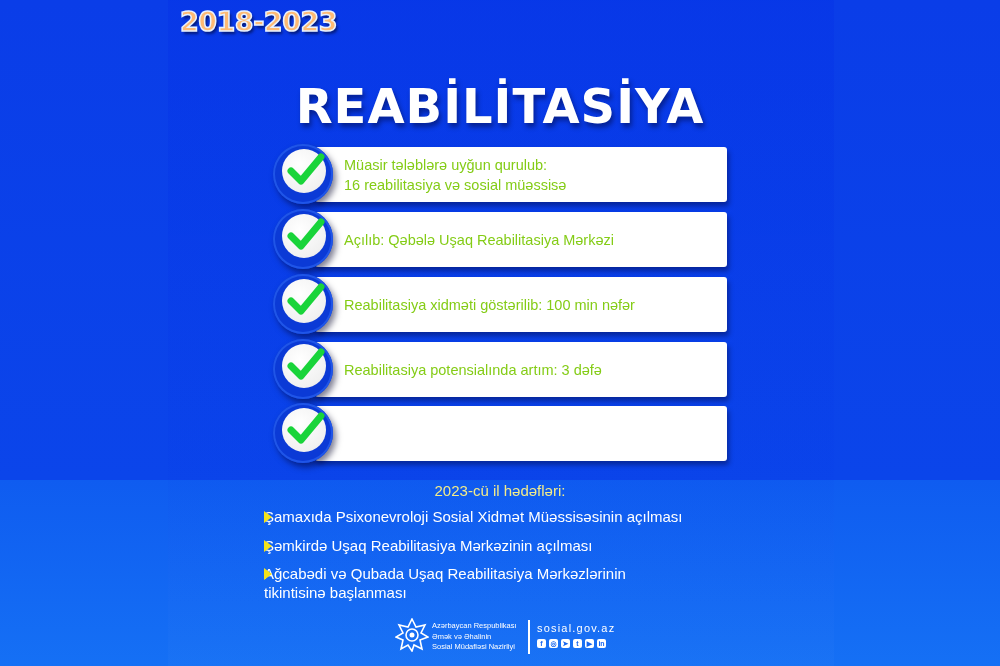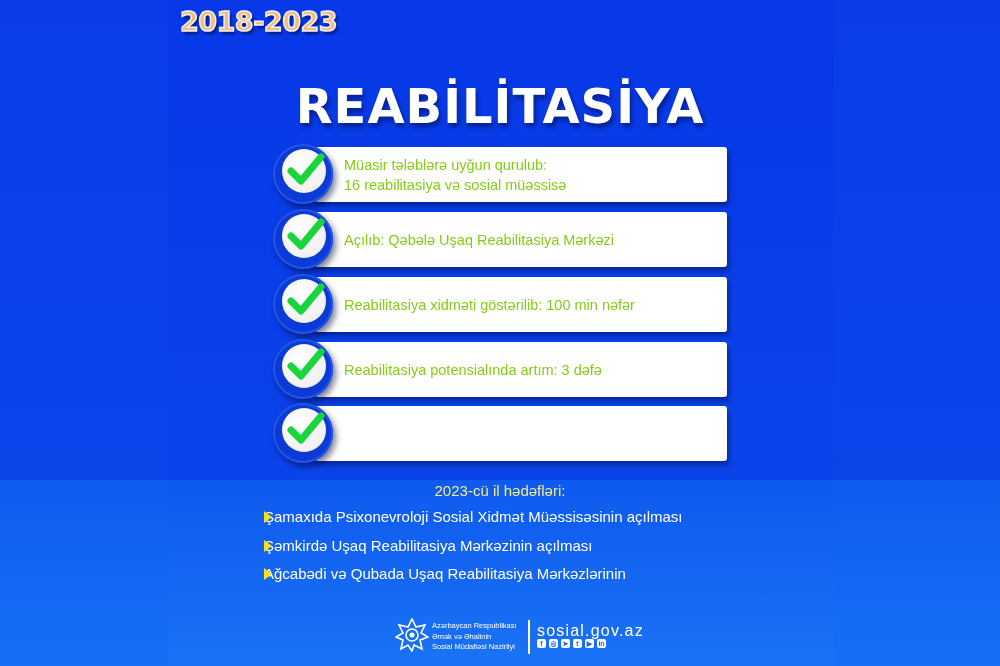--- a/index.html
+++ b/index.html
@@ -64,21 +64,21 @@
     border-left:8px solid #f3e21a;
   }
   .footer { position:absolute; left:395px; top:618px; height:40px; width:230px; }
   .footer .logo { position:absolute; left:0; top:0; }
   .footer .org {
     position:absolute; left:37px; top:3px; font-size:7.5px; line-height:10.5px;
     color:#ffffff; font-family:"Liberation Sans", sans-serif; width:110px;
   }
   .footer .sep { position:absolute; left:133px; top:2px; width:1.5px; height:34px; background:#ffffff; }
   .footer .site {
-    position:absolute; left:142px; top:4px; font-size:16px; color:#ffffff;
+    position:absolute; left:142px; top:4px; font-size:11px; color:#ffffff;
     letter-spacing:1.2px; font-family:"Liberation Sans", sans-serif;
   }
   .footer .socials { position:absolute; left:142px; top:21px; display:flex; gap:3px; }
   .footer .socials span {
     width:9px; height:9px; background:#ffffff; border-radius:2px; display:inline-block;
     font-size:7px; line-height:9px; text-align:center; color:#1565f0; font-weight:bold;
     font-family:"Liberation Sans", sans-serif;
   }
 </style>
 </head>
@@ -168,20 +168,21 @@
   <span class="tri"></span>
   <div>Şamaxıda Psixonevroloji Sosial Xidmət Müəssisəsinin açılması</div>
 </div>
 <div class="goal" style="top:536px;">
   <span class="tri"></span>
   <div>Şəmkirdə Uşaq Reabilitasiya Mərkəzinin açılması</div>
 </div>
 <div class="goal" style="top:564px;">
   <span class="tri"></span>
   <div>Ağcabədi və Qubada Uşaq Reabilitasiya Mərkəzlərinin</div>
+  <div>tikintisinə başlanması</div>
 </div>
 
 <div class="footer">
   <svg class="logo" width="34" height="34" viewBox="0 0 34 34">
     <g fill="none" stroke="#ffffff" stroke-width="1.6">
       <polygon points="17,1 21,9 30,7 26,15 33,19 25,22 27,31 19,27 17,33 13,27 6,31 8,22 1,19 8,15 4,7 13,9"></polygon>
       <circle cx="17" cy="17" r="6"></circle>
     </g>
     <circle cx="17" cy="17" r="2.5" fill="#ffffff"></circle>
   </svg>

